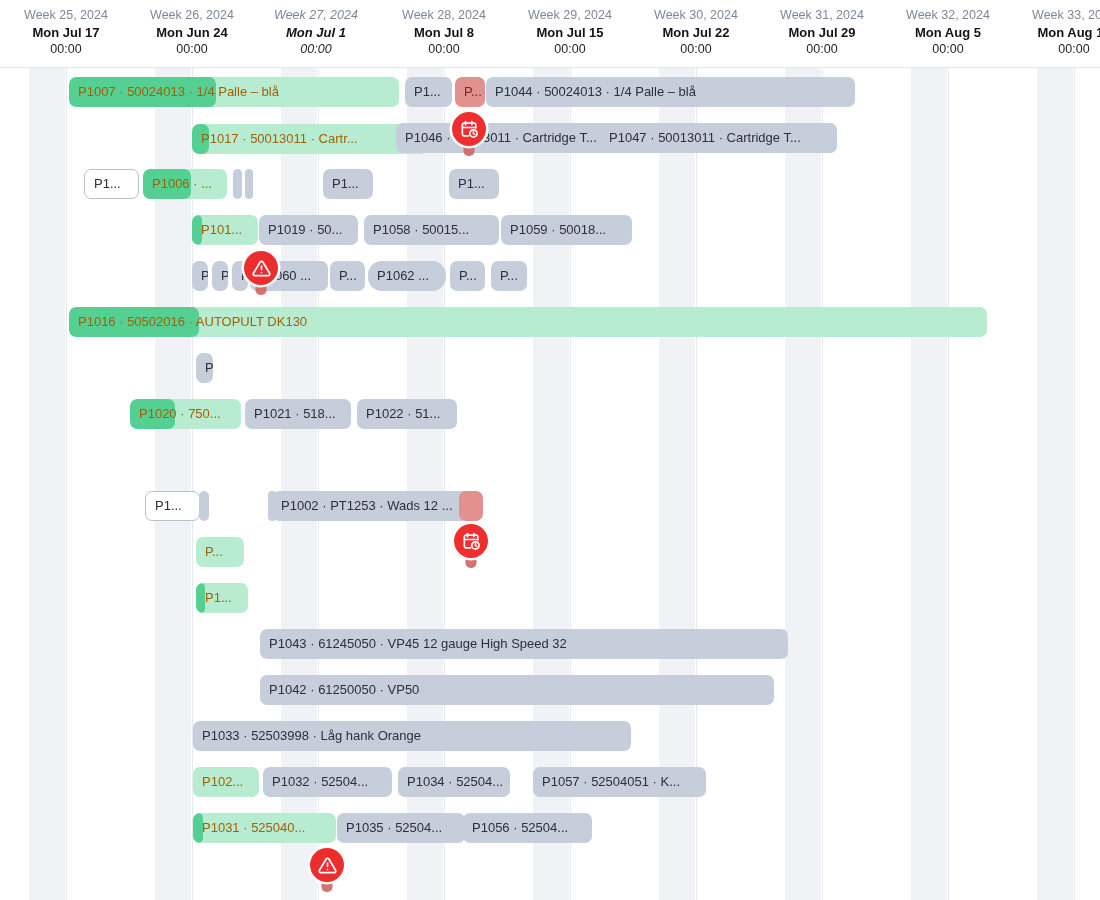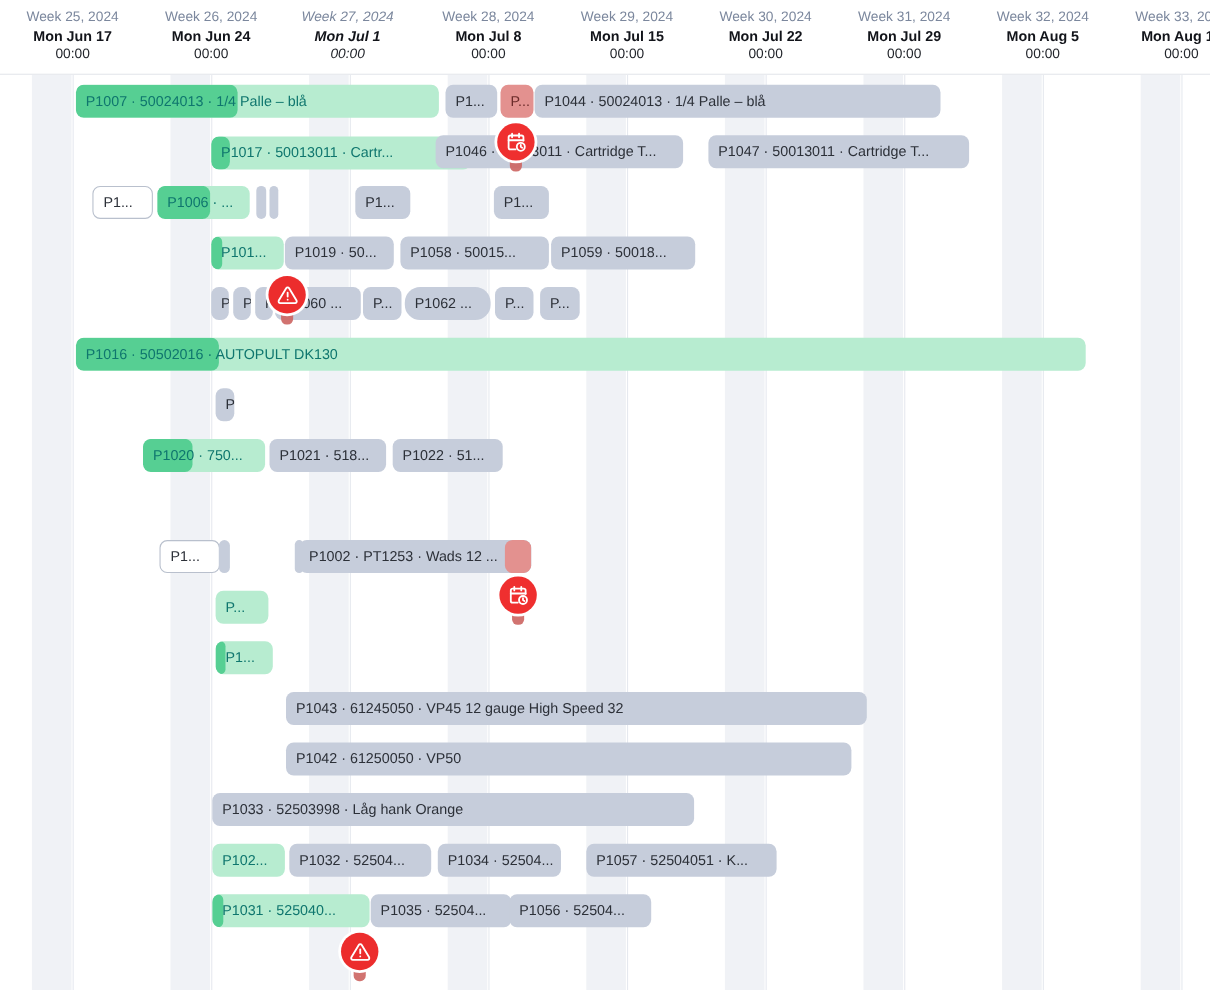--- a/index.html
+++ b/index.html
@@ -108,21 +108,21 @@
     overflow: hidden;
     text-overflow: clip;
   }
 
   
   .bar.grey { background: #c6cddb; }
   .bar.grey .lbl { color: #2c3038; }
 
   
   .bar.green { background: #b7ecd0; }
-  .bar.green .lbl { color: #0f766e; }
+  .bar.green .lbl { color: #a16207; }
   .bar .progress {
     position: absolute;
     left: 0; top: 0; bottom: 0;
     background: #56cf93;
     border-radius: 7px;
     z-index: 1;
   }
 
   
   .bar .redtail {
@@ -177,21 +177,21 @@
 </style>
 </head>
 <body>
 
 <div id="gantt">
 
   <div class="timeline-header">
     <div id="ticks">
         <div class="tick" style="left: 3px;">
           <div class="wk">Week 25, 2024</div>
-          <div class="dt">Mon Jun 17</div>
+          <div class="dt">Mon Jul 17</div>
           <div class="tm">00:00</div>
         </div>
         <div class="tick" style="left: 129px;">
           <div class="wk">Week 26, 2024</div>
           <div class="dt">Mon Jun 24</div>
           <div class="tm">00:00</div>
         </div>
         <div class="tick" style="left: 253px; font-style: italic;">
           <div class="wk">Week 27, 2024</div>
           <div class="dt">Mon Jul 1</div>
@@ -268,21 +268,21 @@
         <div class="bar grey" style="left: 486px; width: 369px; top: 9px;">
           <span class="lbl">P1044 · 50024013 · 1/4 Palle – blå</span>
         </div>
         <div class="bar green" style="left: 192px; width: 236px; top: 56px;">
           <div class="progress" style="width: 17px;"></div>
           <span class="lbl">P1017 · 50013011 · Cartr...</span>
         </div>
         <div class="bar grey" style="left: 396px; width: 225px; top: 55px;">
           <span class="lbl">P1046 · 50013011 · Cartridge T...</span>
         </div>
-        <div class="bar grey" style="left: 644px; width: 237px; top: 55px;">
+        <div class="bar grey" style="left: 600px; width: 237px; top: 55px;">
           <span class="lbl">P1047 · 50013011 · Cartridge T...</span>
         </div>
         <div class="bar ghost" style="left: 84px; width: 55px; top: 101px;">
           <span class="lbl">P1...</span>
         </div>
         <div class="bar green" style="left: 143px; width: 84px; top: 101px;">
           <div class="progress" style="width: 48px;"></div>
           <span class="lbl">P1006 · ...</span>
         </div>
         <div class="bar grey" style="left: 233px; width: 9px; top: 101px;">

